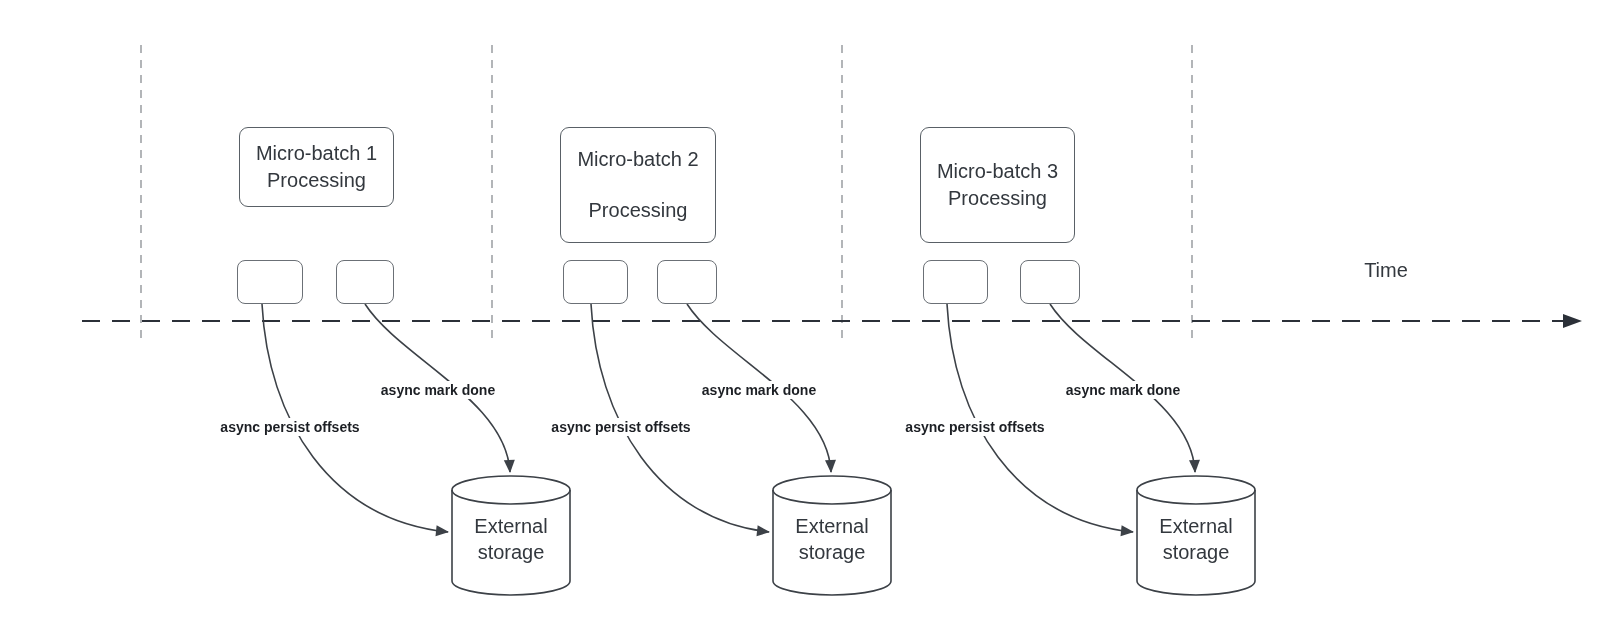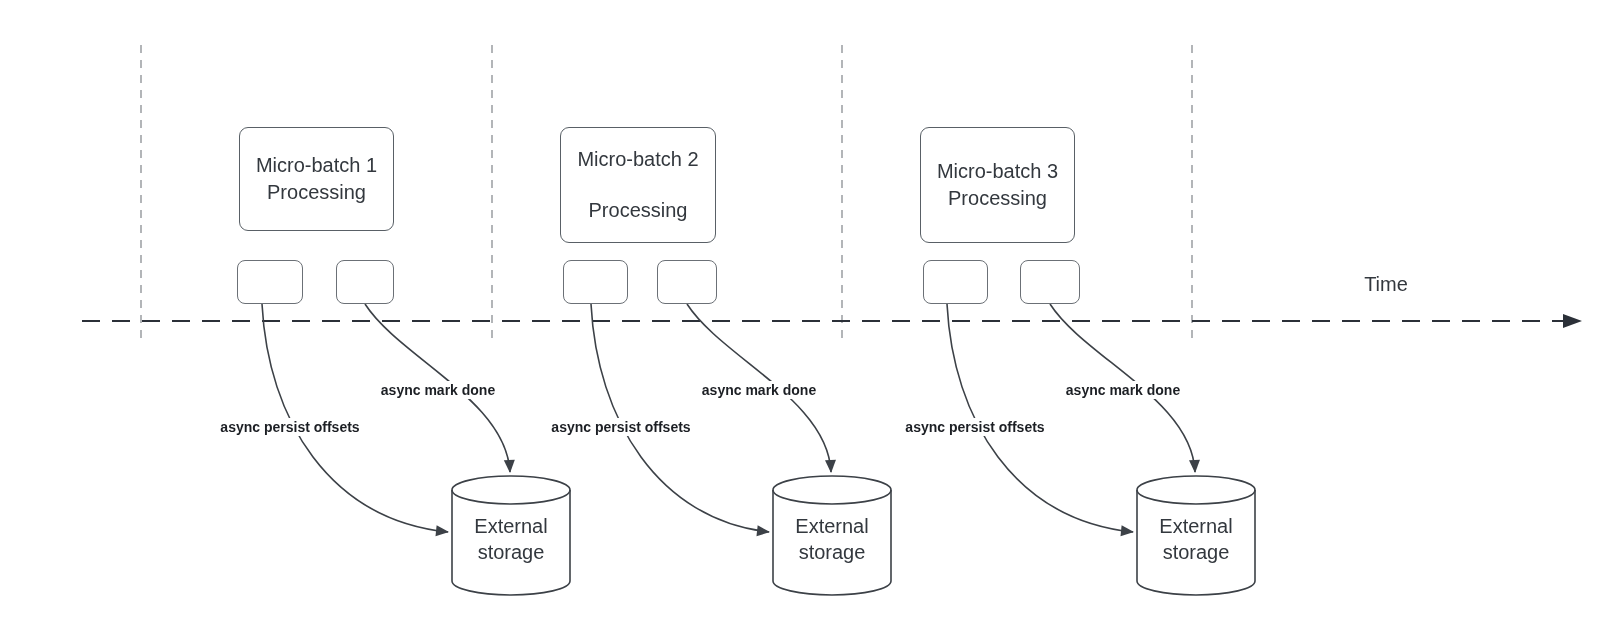--- a/index.html
+++ b/index.html
@@ -62,21 +62,20 @@
     padding-top: 6px;
     box-sizing: border-box;
   }
   .storage-label span { display: inline-block; width: 92px; }
   .time-label {
     position: absolute;
     transform: translate(-50%, -50%);
     font-size: 20px;
     color: #33383e;
     white-space: nowrap;
-    margin-top: 14px;
   }
 </style>
 </head>
 <body>
 
 <div class="canvas">
 
   <svg class="layer-svg" viewBox="0 0 1600 642">
     <defs>
       <marker id="arrow" markerUnits="userSpaceOnUse" markerWidth="16" markerHeight="14" viewBox="0 0 16 14" refX="13" refY="7" orient="auto">
@@ -107,21 +106,21 @@
 
     <path d="M262,304 C268,420 330,520 448,532" fill="none" stroke="#3c4147" stroke-width="1.6" marker-end="url(#arrow)"></path>
     <path d="M591,304 C597,420 659,520 769,532" fill="none" stroke="#3c4147" stroke-width="1.6" marker-end="url(#arrow)"></path>
     <path d="M947,304 C953,420 1015,520 1133,532" fill="none" stroke="#3c4147" stroke-width="1.6" marker-end="url(#arrow)"></path>
 
     <path d="M365,304 C400,358 506,400 510,472" fill="none" stroke="#3c4147" stroke-width="1.6" marker-end="url(#arrow)"></path>
     <path d="M687,304 C722,358 828,400 831,472" fill="none" stroke="#3c4147" stroke-width="1.6" marker-end="url(#arrow)"></path>
     <path d="M1050,304 C1085,358 1192,400 1195,472" fill="none" stroke="#3c4147" stroke-width="1.6" marker-end="url(#arrow)"></path>
   </svg>
 
-  <div class="node" style="left:239px; top:127px; width:155px; height:104px;">
+  <div class="node" style="left:239px; top:127px; width:155px; height:80px;">
     <div>Micro-batch 1</div>
     <div>Processing</div>
   </div>
   <div class="node" style="left:560px; top:127px; width:156px; height:116px;gap:24px;">
     <div>Micro-batch 2</div>
     <div>Processing</div>
   </div>
   <div class="node" style="left:920px; top:127px; width:155px; height:116px;">
     <div>Micro-batch 3</div>
     <div>Processing</div>

